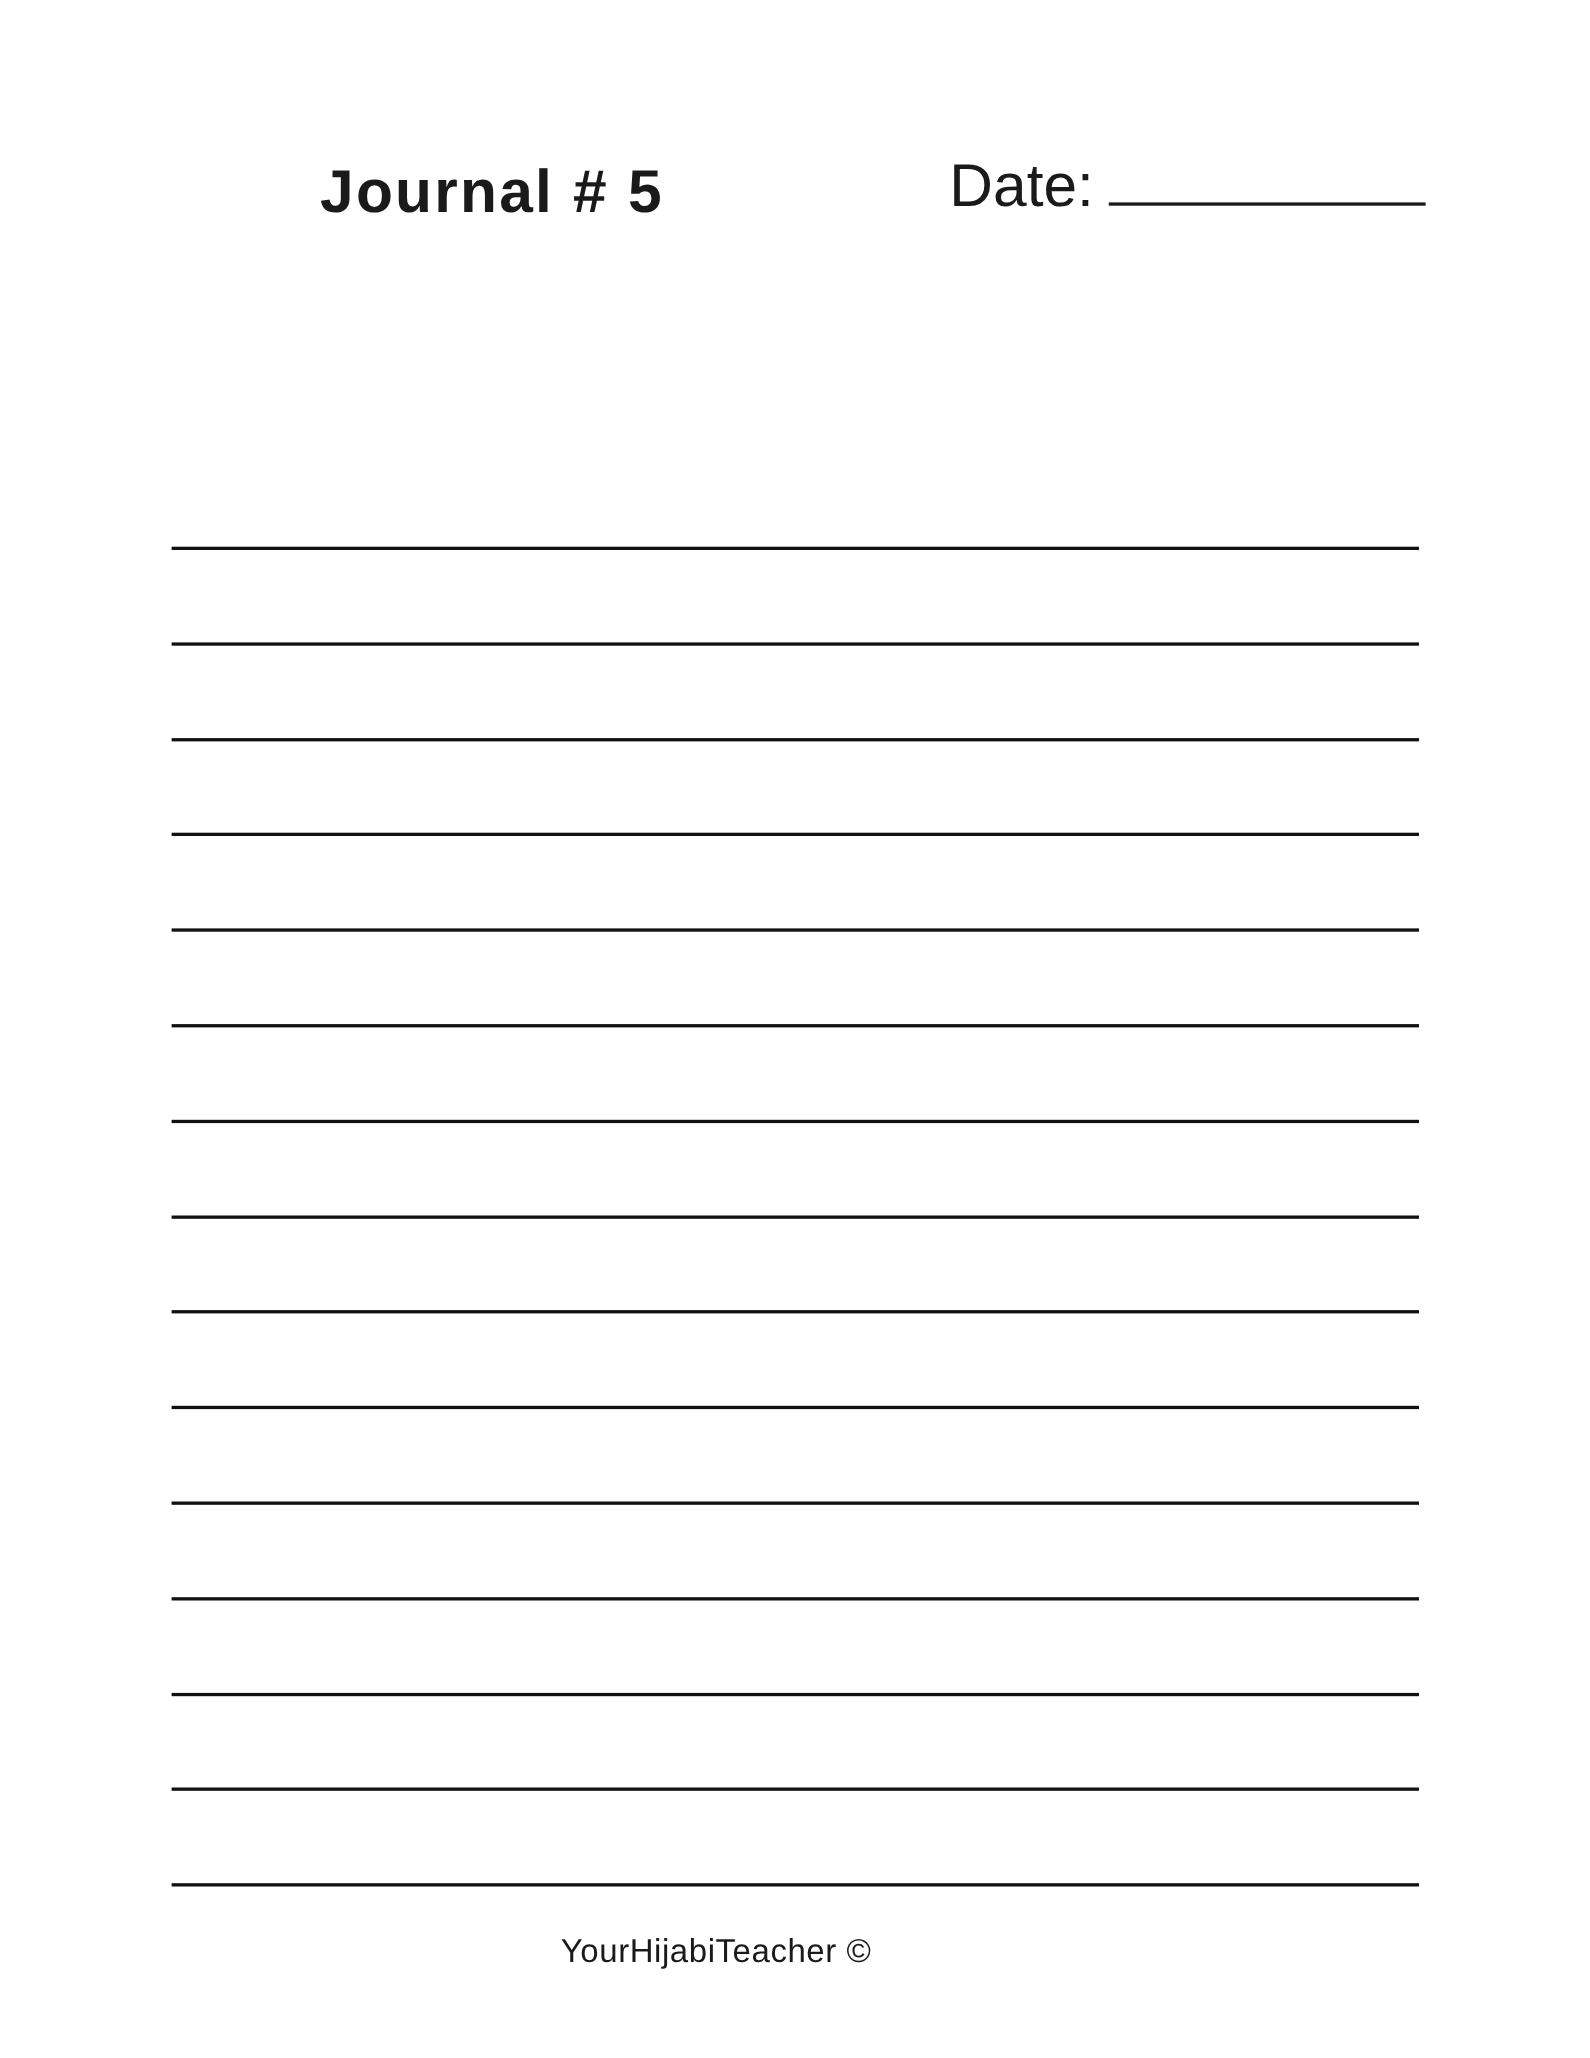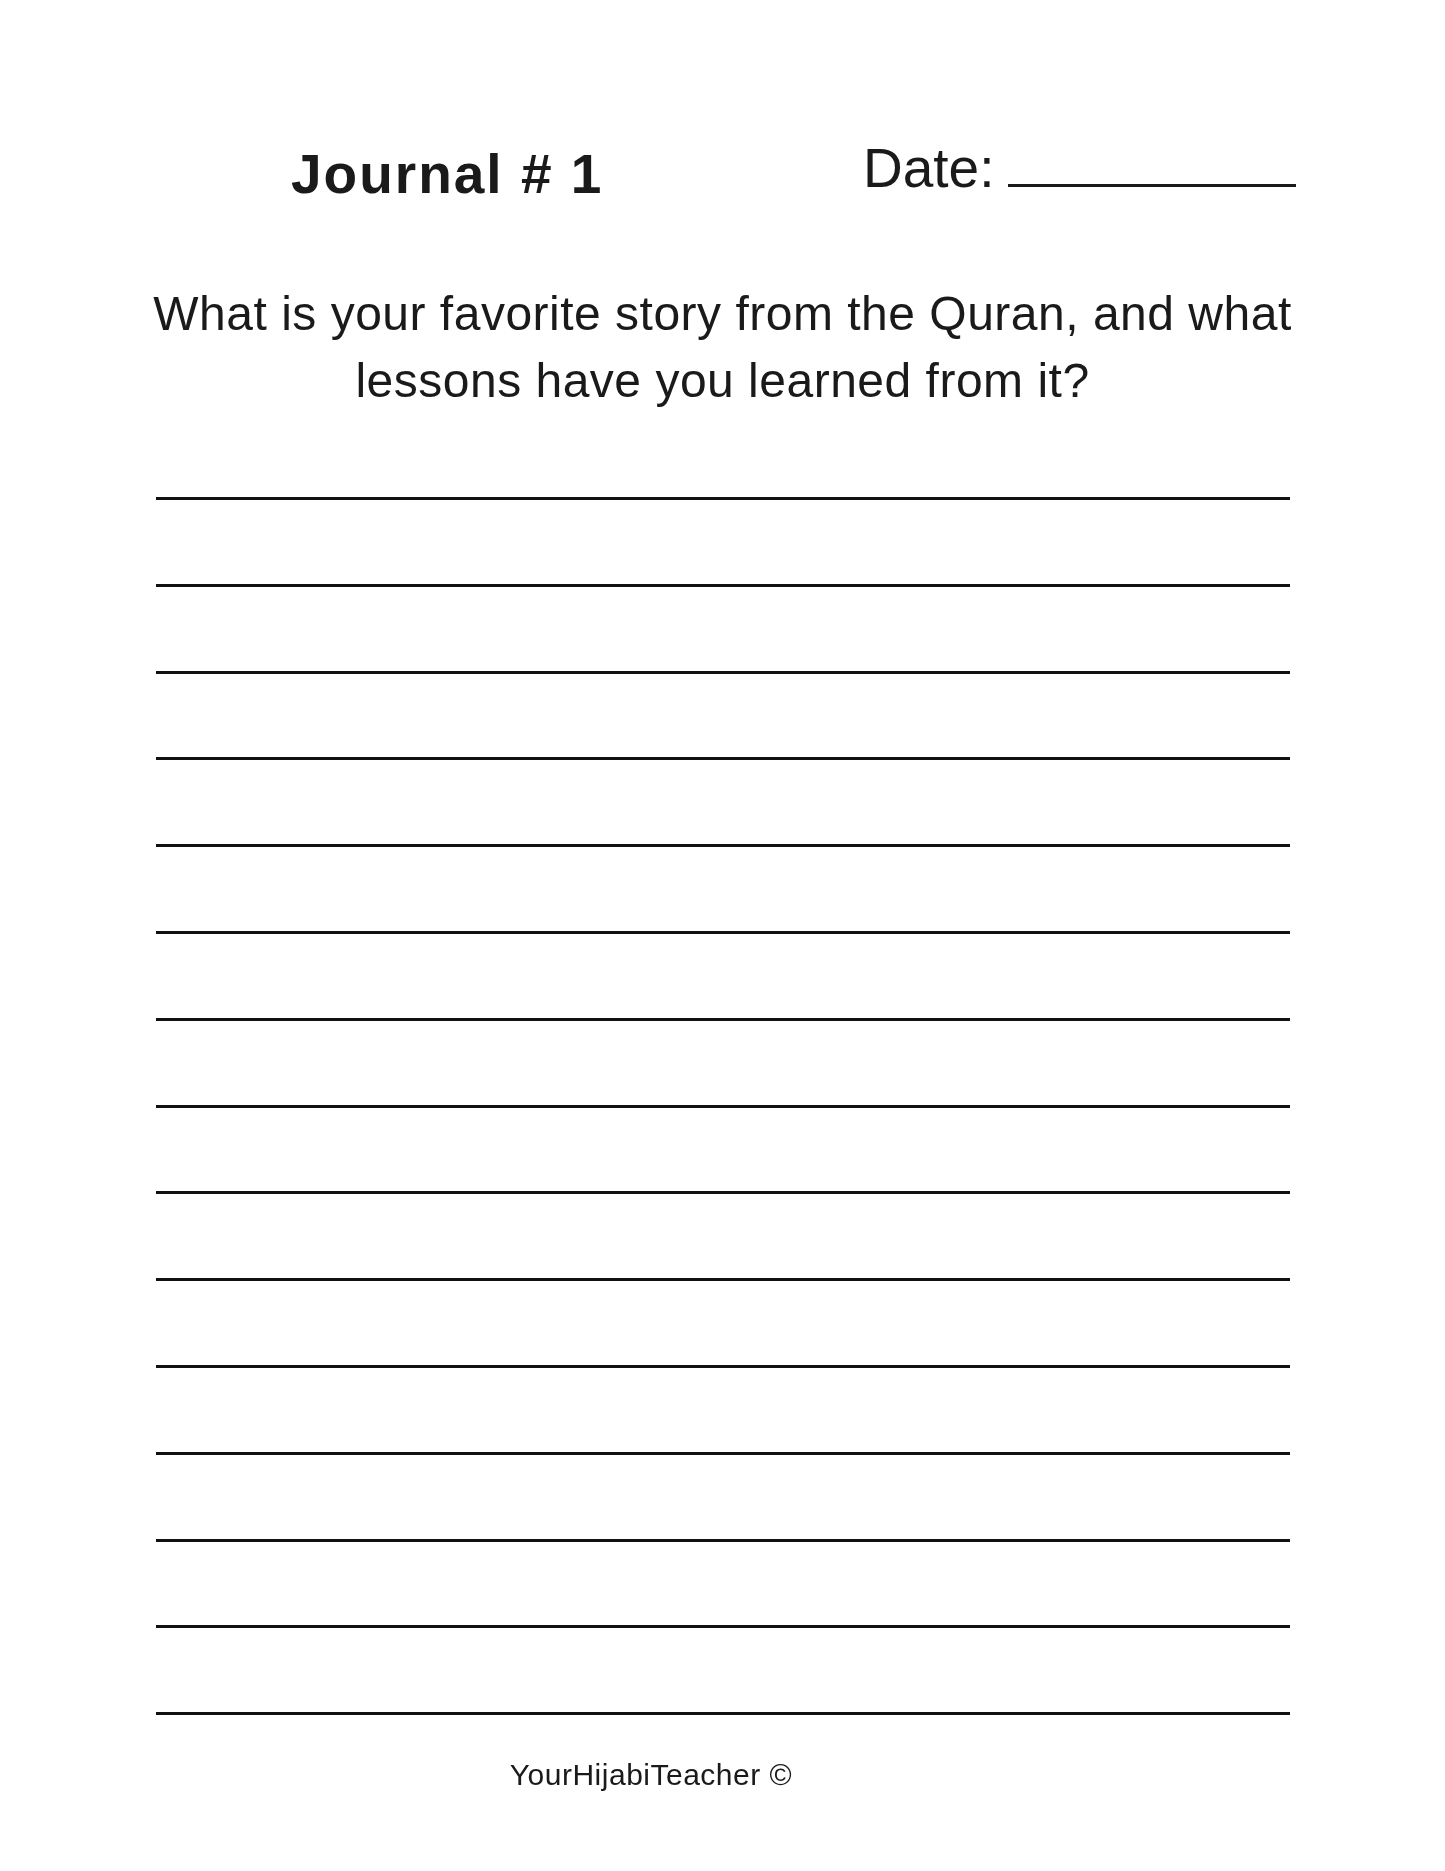--- a/index.html
+++ b/index.html
@@ -76,30 +76,26 @@
     line-height:1;
     font-weight:400;
     letter-spacing:0.5px;
   }
 </style>
 </head>
 <body>
 
 <div class="page">
 
-  <h1 class="title">Journal # 1</h1>
+  <h1 class="title">Journal # 5</h1>
 
   <div class="date-row">
     <span>Date:</span><span class="date-line"></span>
   </div>
 
-  <div class="question">
-    <div>What is your favorite story from the Quran, and what</div>
-    <div>lessons have you learned from it?</div>
-  </div>
 
   <div id="lines">
       <div class="write-line" style="top: 497px;"></div>
       <div class="write-line" style="top: 583.8px;"></div>
       <div class="write-line" style="top: 670.6px;"></div>
       <div class="write-line" style="top: 757.4px;"></div>
       <div class="write-line" style="top: 844.2px;"></div>
       <div class="write-line" style="top: 931px;"></div>
       <div class="write-line" style="top: 1017.8px;"></div>
       <div class="write-line" style="top: 1104.6px;"></div>

